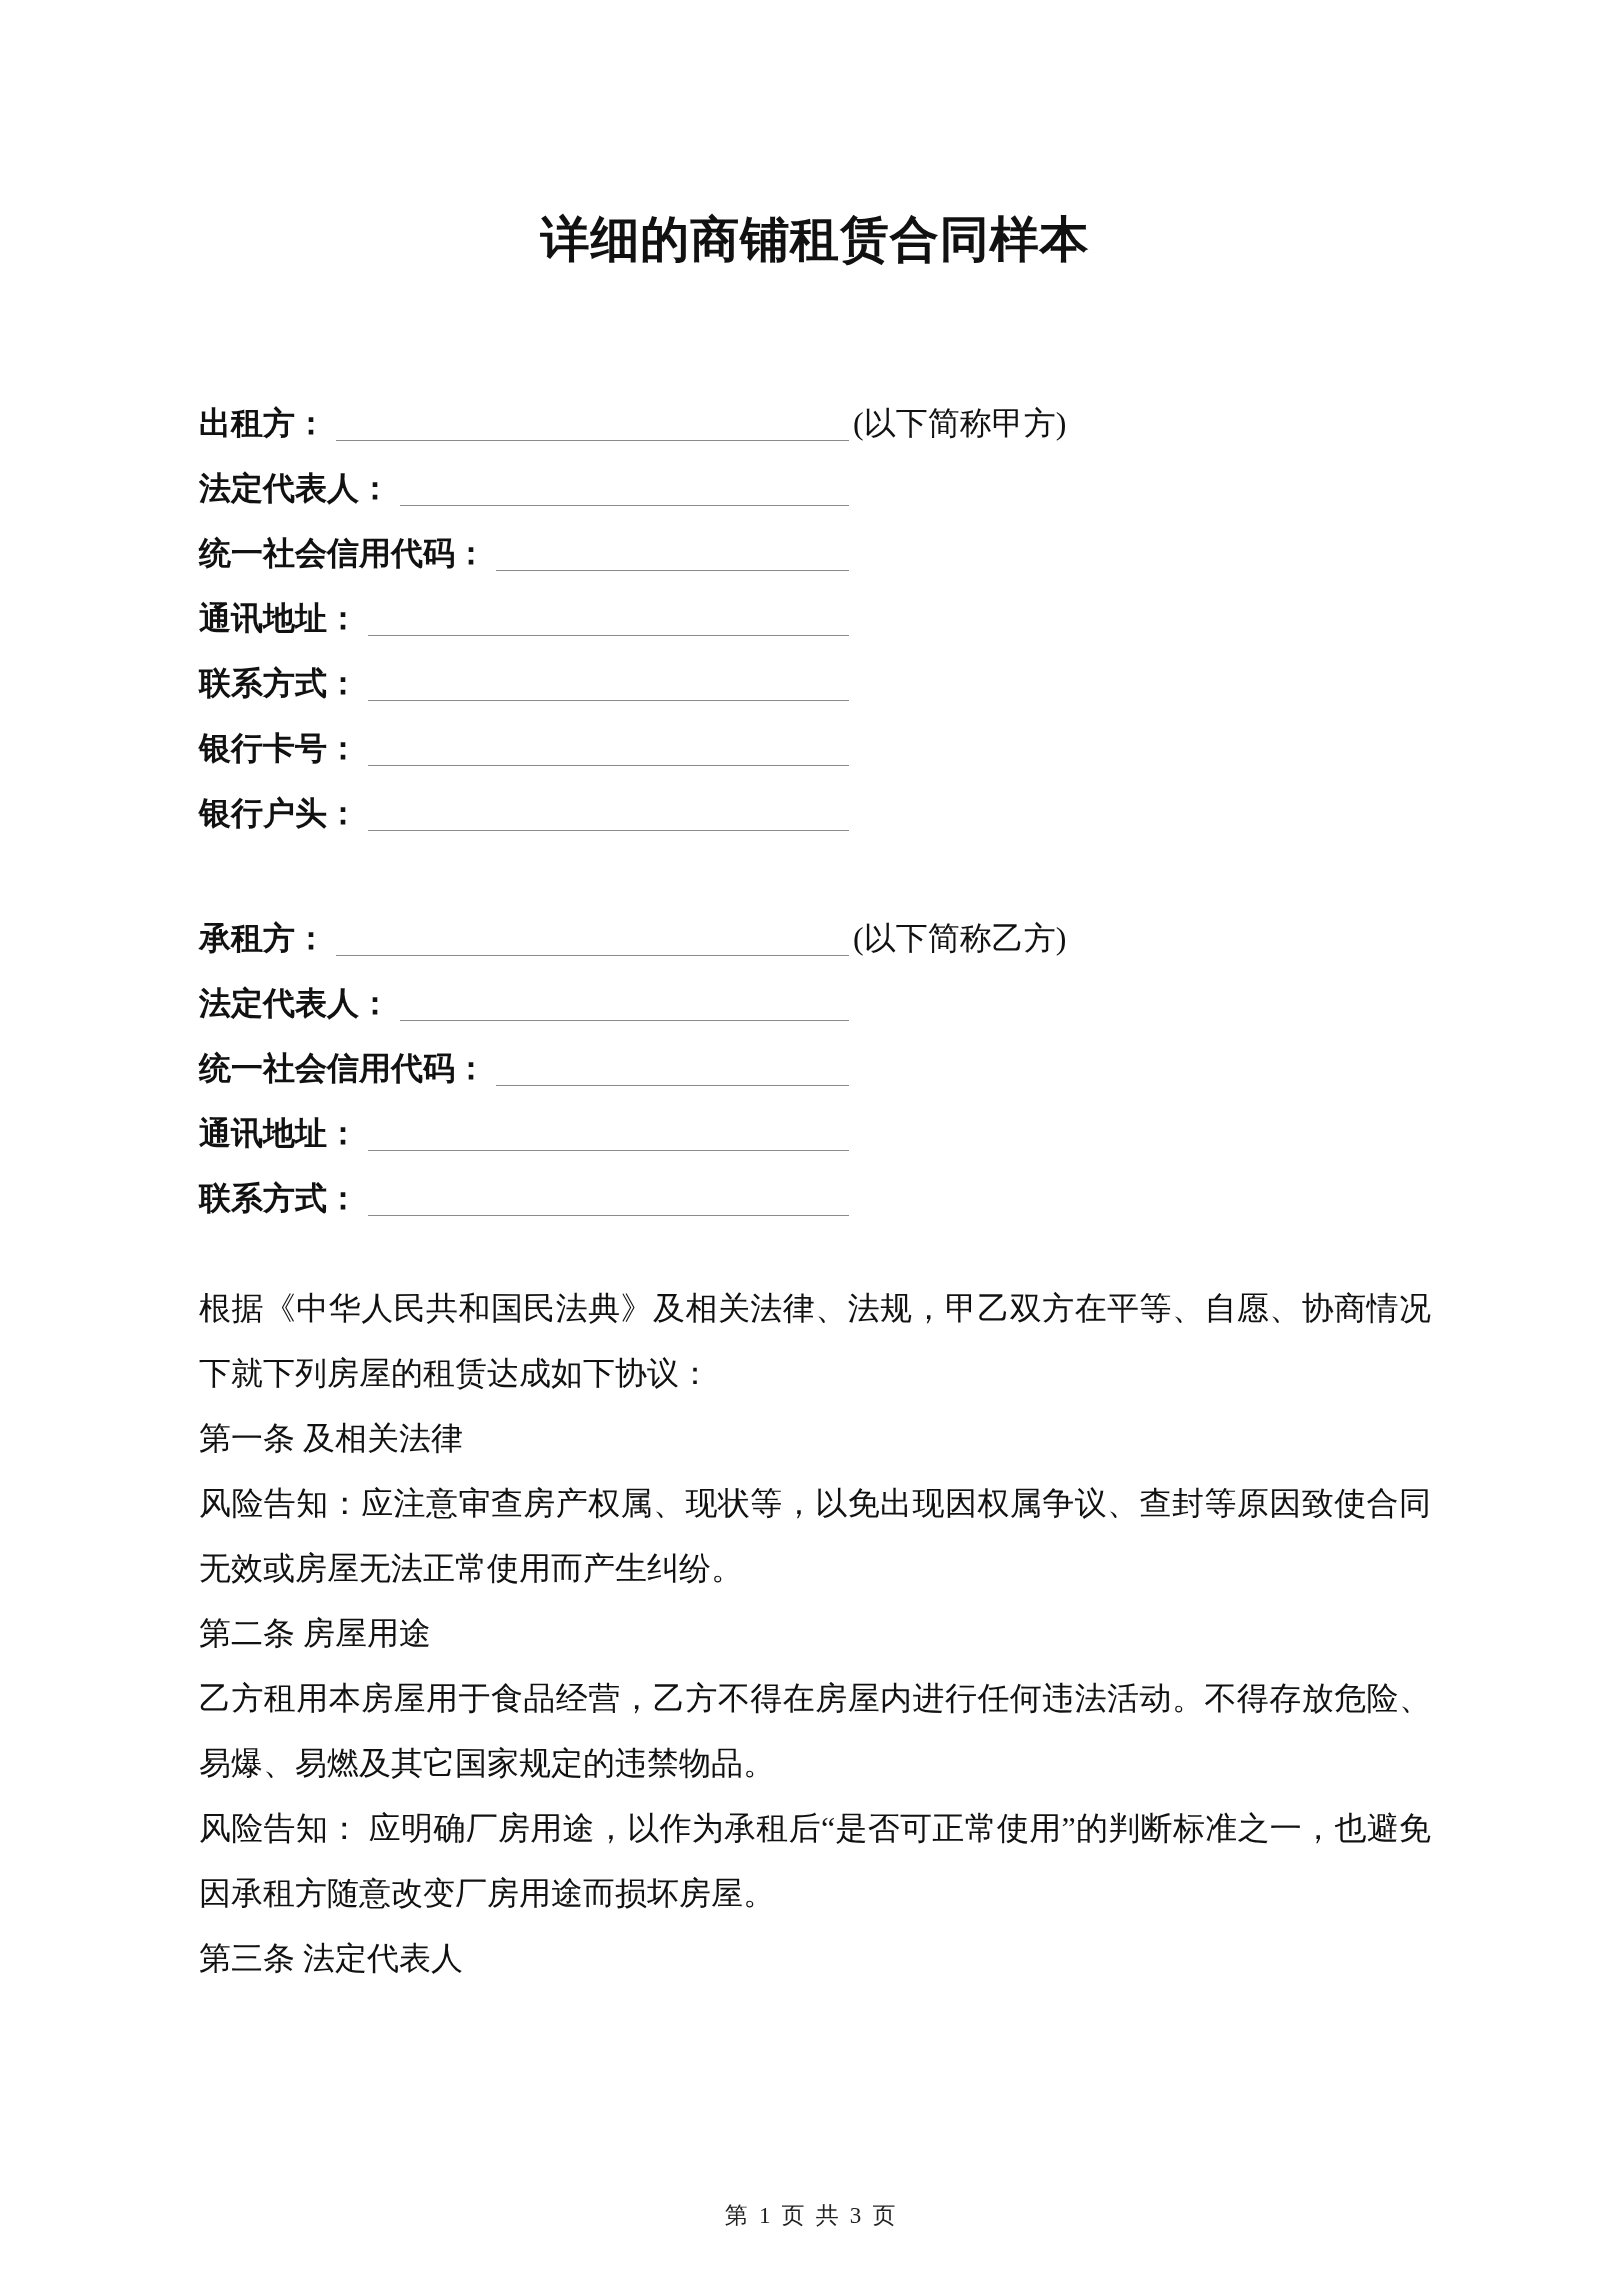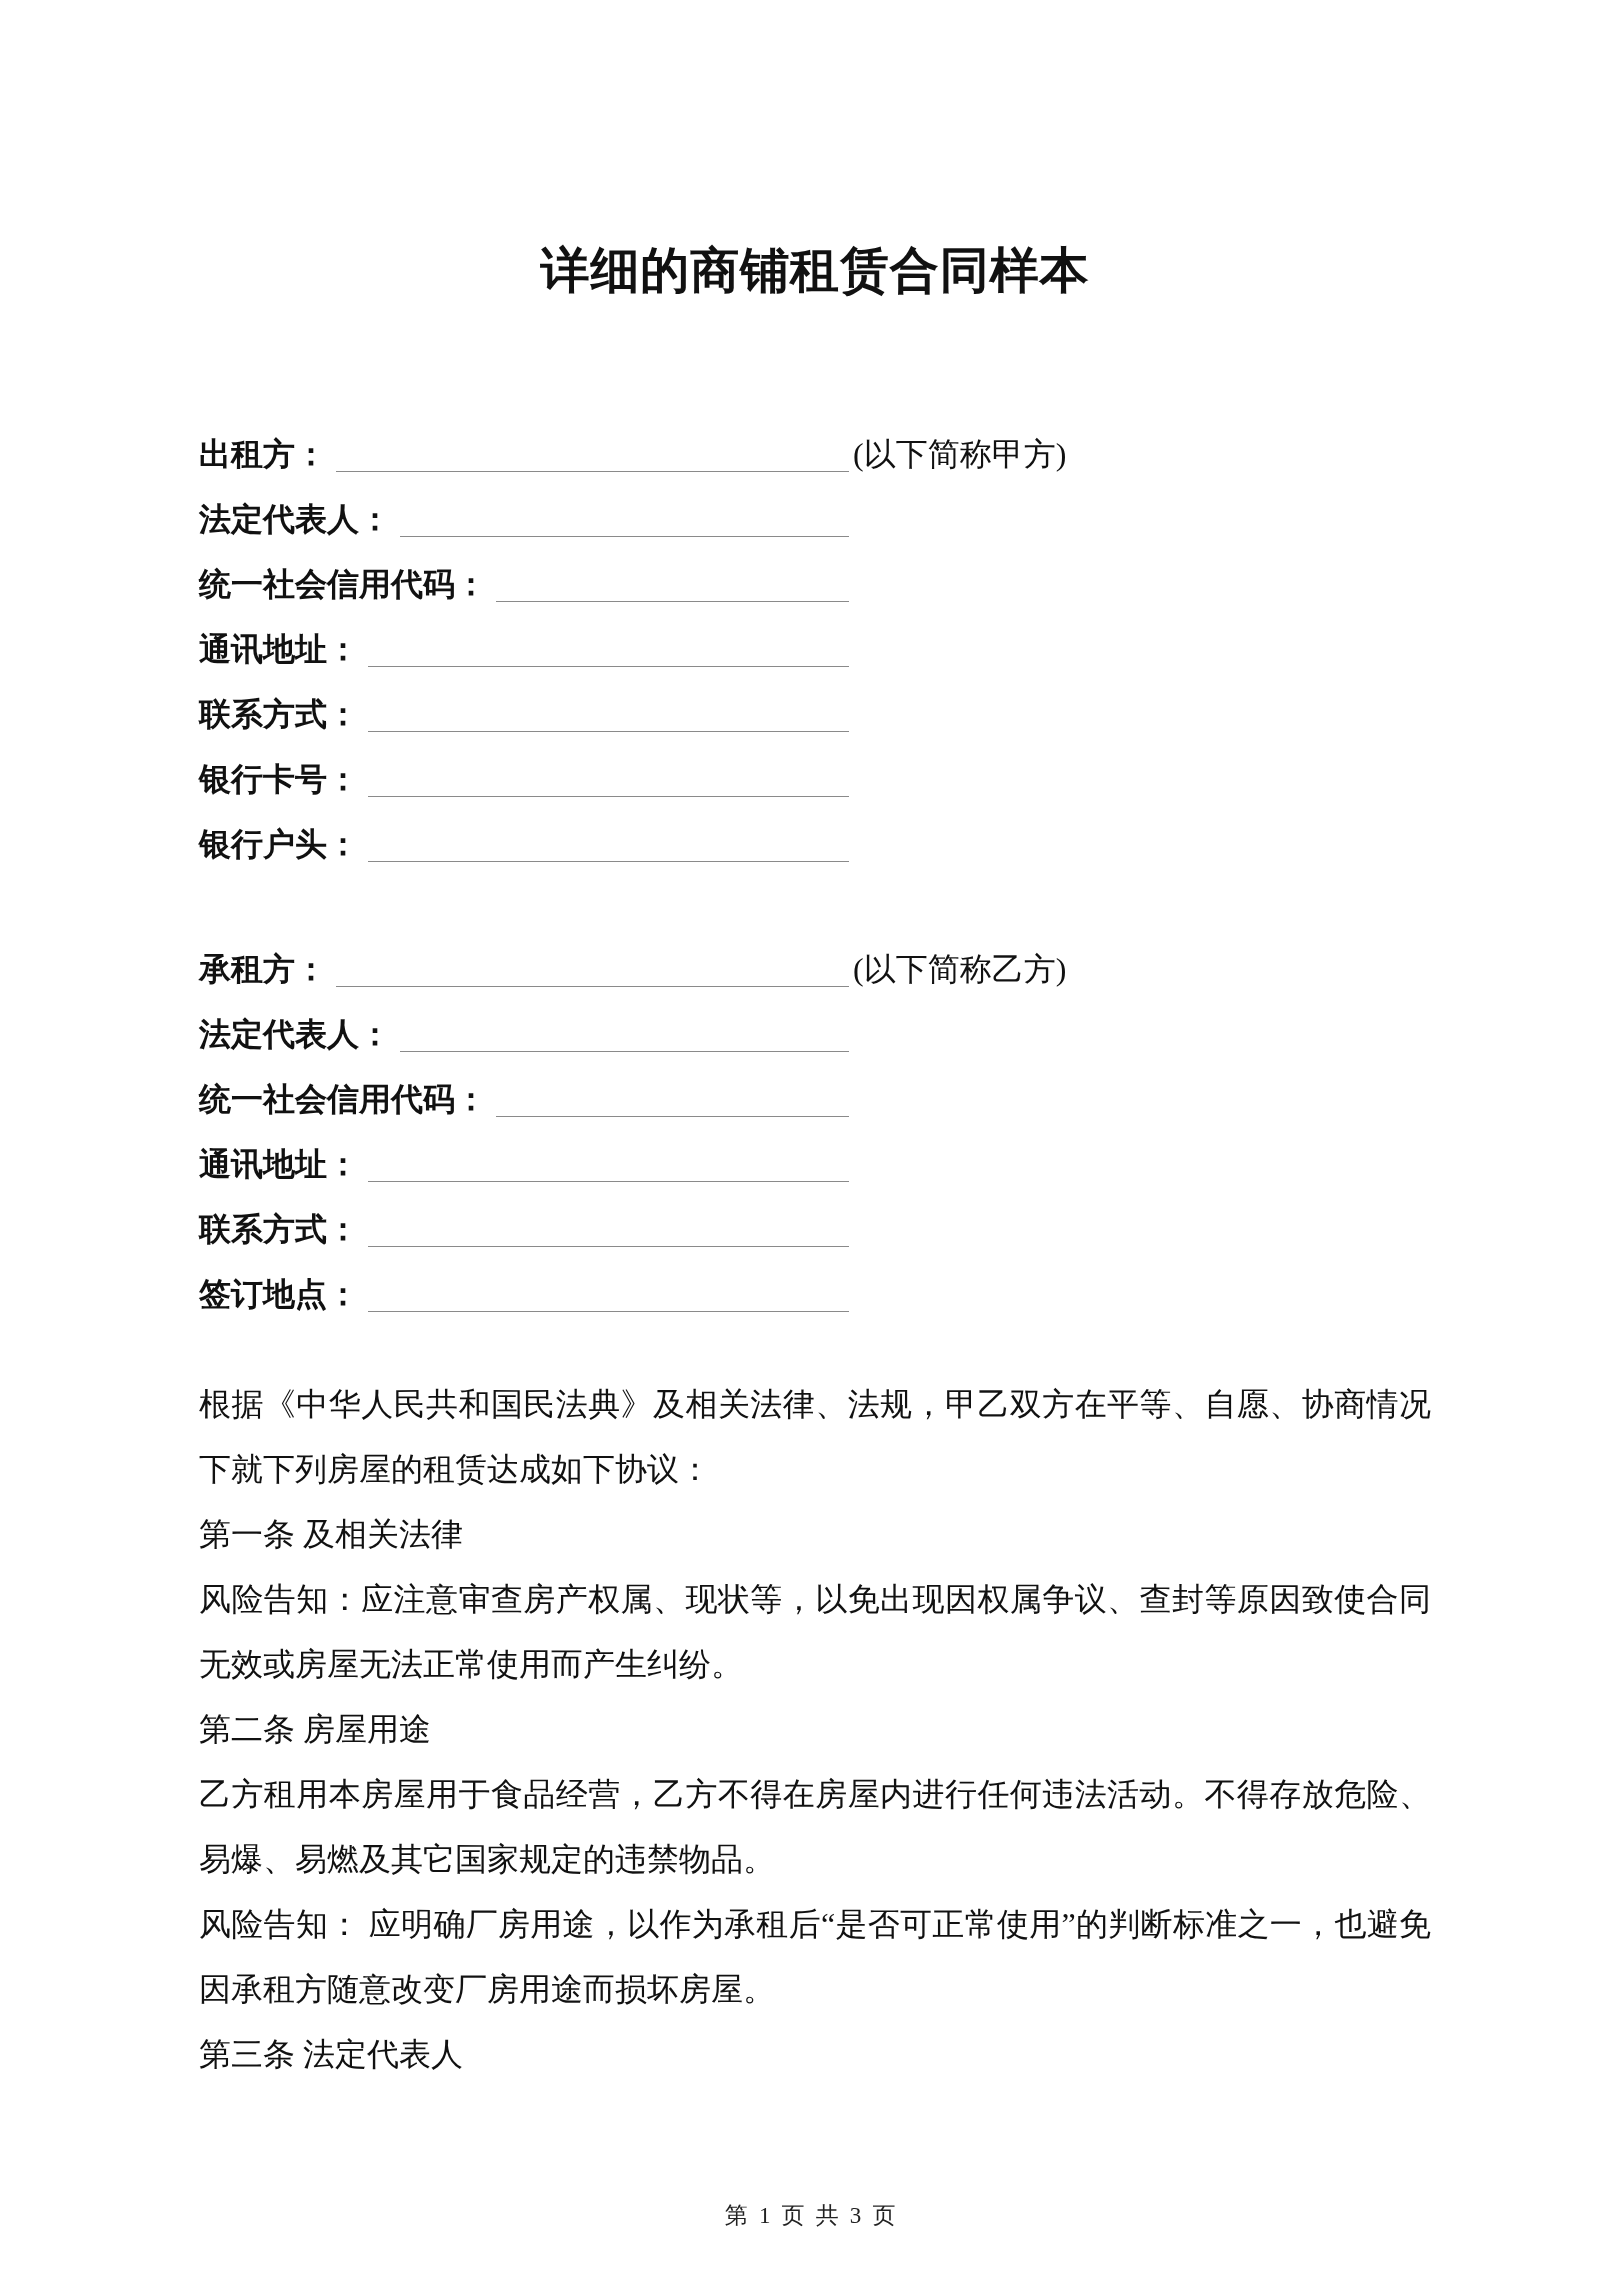--- a/index.html
+++ b/index.html
@@ -8,21 +8,21 @@
     width: 1623px;
     height: 2294px;
     margin: 0 auto;
     background: #ffffff;
     font-family: "Liberation Serif", "DejaVu Serif", serif;
     color: #111111;
     box-sizing: border-box;
     padding: 207px 160px 0 199px;
     overflow: hidden;
   }
-  .content { width: 1232px; margin-top: 31px; }
+  .content { width: 1232px; }
 
   .doc-title {
     font-family: "Liberation Sans", "DejaVu Sans", sans-serif;
     font-weight: 700;
     font-size: 49px;
     line-height: 64px;
     letter-spacing: 0.9px;
     text-align: center;
     margin: 0 0 120px 0;
   }
@@ -171,26 +171,20 @@
           <span class="field-label">通讯地址：</span>
           <span class="blank"></span>
         </div>
       </div>
       <div class="field-row">
         <div class="field-main">
           <span class="field-label">联系方式：</span>
           <span class="blank"></span>
         </div>
       </div>
-      <div class="field-row">
-        <div class="field-main">
-          <span class="field-label">签订地点：</span>
-          <span class="blank"></span>
-        </div>
-      </div>
     </div>
 
     <div class="para-gap"></div>
 
     <p class="para">根据《中华人民共和国民法典》及相关法律、法规，甲乙双方在平等、自愿、协商情况下就下列房屋的租赁达成如下协议：</p>
 
     <p class="heading">第一条 及相关法律</p>
 
 
     <p class="para">风险告知：应注意审查房产权属、现状等，以免出现因权属争议、查封等原因致使合同无效或房屋无法正常使用而产生纠纷。</p>

